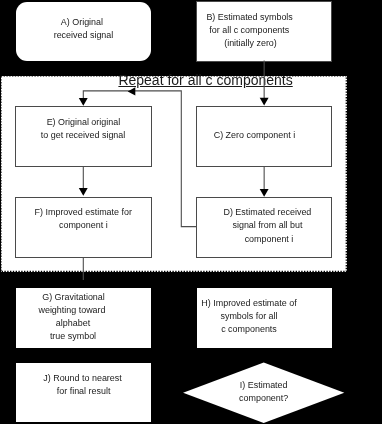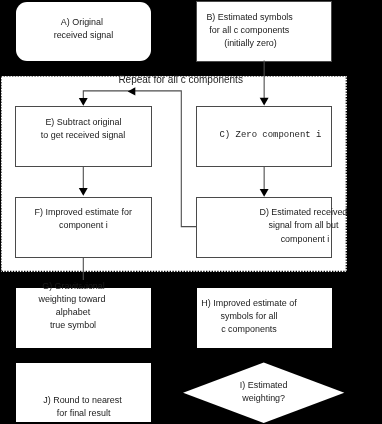--- a/index.html
+++ b/index.html
@@ -9,21 +9,21 @@
        -webkit-font-smoothing:antialiased;}
   #stage{position:relative;width:382px;height:424px;background:#000;overflow:hidden;}
 
   .node{position:absolute;background:#fff;box-sizing:border-box;}
   .bordered{border:1px solid #4a4a4a;}
   .rounded{border-radius:11px;}
 
   .txt{position:absolute;color:#1a1a1a;text-align:center;
        font-size:8.95px;line-height:13.1px;white-space:nowrap;}
 
-  .loop-label{position:absolute;color:#1a1a1a;font-size:10px;line-height:10px;white-space:nowrap;}
+  .loop-label{position:absolute;color:#1a1a1a;font-size:14px;line-height:10px;white-space:nowrap;text-decoration:underline;}
 
   svg.layer{position:absolute;left:0;top:0;width:382px;height:424px;overflow:visible;}
 </style>
 </head>
 <body>
 
 <div id="stage">
 
   <div class="node" style="left:1px;top:76px;width:345.5px;height:195.5px;"></div>
   <svg class="layer">
@@ -39,69 +39,69 @@
 
   <div class="node bordered" style="left:196px;top:1px;width:135.8px;height:60.8px;"></div>
   <div class="txt" style="left:196px;top:10.5px;width:109px;">
       <div style="position:relative;left:-0.9px">B) Estimated symbols</div>
       <div style="position:relative;left:-1.2px">for all c components</div>
       <div style="position:relative;left:0px">(initially zero)</div>
     </div>
 
   <div class="node bordered" style="left:14.9px;top:105.9px;width:136.7px;height:60.7px;"></div>
   <div class="txt" style="left:14.9px;top:116.0px;width:136.7px;">
-      <div style="position:relative;left:0.2px">E) Subtract original</div>
+      <div style="position:relative;left:0.2px">E) Original original</div>
       <div style="position:relative;left:-0.2px">to get received signal</div>
     </div>
 
   <div class="node bordered" style="left:196.1px;top:106px;width:136.3px;height:60.6px;"></div>
-  <div class="txt" style="left:197px;top:128.5px;width:148px;font-family:Liberation Mono, monospace;">
+  <div class="txt" style="left:181px;top:128.5px;width:148px;">
       <div style="position:relative;left:-0.6px">C) Zero component i</div>
     </div>
 
   <div class="node bordered" style="left:14.9px;top:196.8px;width:136.9px;height:61.1px;"></div>
   <div class="txt" style="left:14.9px;top:206.3px;width:136.9px;">
       <div style="position:relative;left:-0.1px">F) Improved estimate for</div>
       <div style="position:relative;left:0px">component i</div>
     </div>
 
   <div class="node bordered" style="left:195.9px;top:196.8px;width:136.4px;height:61.1px;"></div>
-  <div class="txt" style="left:195.9px;top:206.4px;width:146px;padding-left:36px;">
+  <div class="txt" style="left:195.9px;top:206.4px;width:146px;">
       <div style="position:relative;left:-1.5px">D) Estimated received</div>
       <div style="position:relative;left:-1.4px">signal from all but</div>
       <div style="position:relative;left:0.1px">component i</div>
     </div>
 
   <div class="node" style="left:16px;top:288px;width:135.2px;height:59.8px;"></div>
-  <div class="txt" style="left:16px;top:280px;width:114px;">
+  <div class="txt" style="left:16px;top:291px;width:114px;">
       <div style="position:relative;left:0.5px">G) Gravitational</div>
       <div style="position:relative;left:-1px">weighting toward</div>
       <div style="position:relative;left:0px">alphabet</div>
       <div style="position:relative;left:0px">true symbol</div>
     </div>
 
   <div class="node" style="left:197px;top:288px;width:134.8px;height:59.8px;"></div>
   <div class="txt" style="left:190px;top:296.7px;width:118px;">
       <div style="position:relative;left:0px">H) Improved estimate of</div>
       <div style="position:relative;left:0px">symbols for all</div>
       <div style="position:relative;left:0px">c components</div>
     </div>
 
   <div class="node" style="left:16px;top:363px;width:135.2px;height:59.2px;"></div>
-  <div class="txt" style="left:16px;top:371.9px;width:135.2px;margin-top:22px;">
+  <div class="txt" style="left:16px;top:371.9px;width:135.2px;">
       <div style="position:relative;left:-1.1px">J) Round to nearest</div>
       <div style="position:relative;left:0px">for final result</div>
     </div>
 
   <svg class="layer">
     <polygon points="183.1,392.8 263.7,362.5 344.3,392.8 263.7,423.1" fill="#fff"></polygon>
   </svg>
   <div class="txt" style="left:183.1px;top:378.5px;width:161.2px;">
       <div style="position:relative;left:0px">I) Estimated</div>
-      <div style="position:relative;left:0px">weighting?</div>
+      <div style="position:relative;left:0px">component?</div>
     </div>
 
   <svg class="layer">
     <g stroke="#4d4d4d" stroke-width="1.1" fill="none">
       <path d="M264.15 60.5 L264.15 99"></path>
       <path d="M264.15 166.6 L264.15 190"></path>
       <path d="M196.6 226.6 L181.3 226.6 L181.3 90.9 L83.3 90.9 L83.3 99"></path>
       <path d="M83.3 166.6 L83.3 190"></path>
       <path d="M83.3 257.4 L83.3 282"></path>
     </g>

